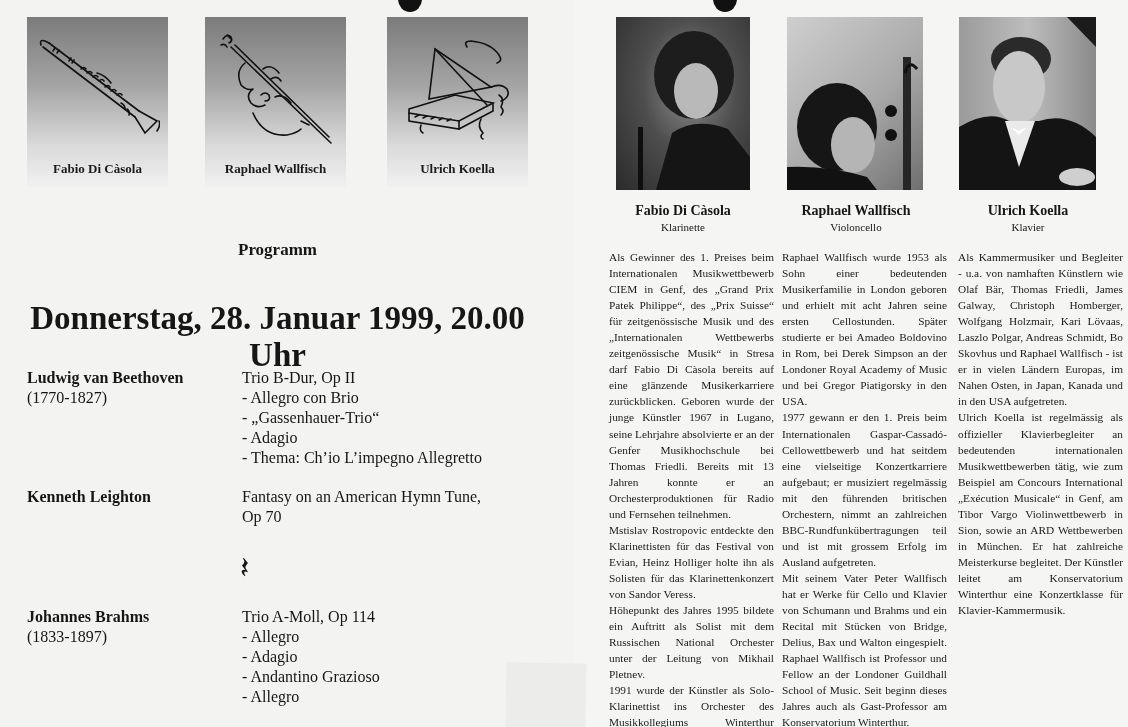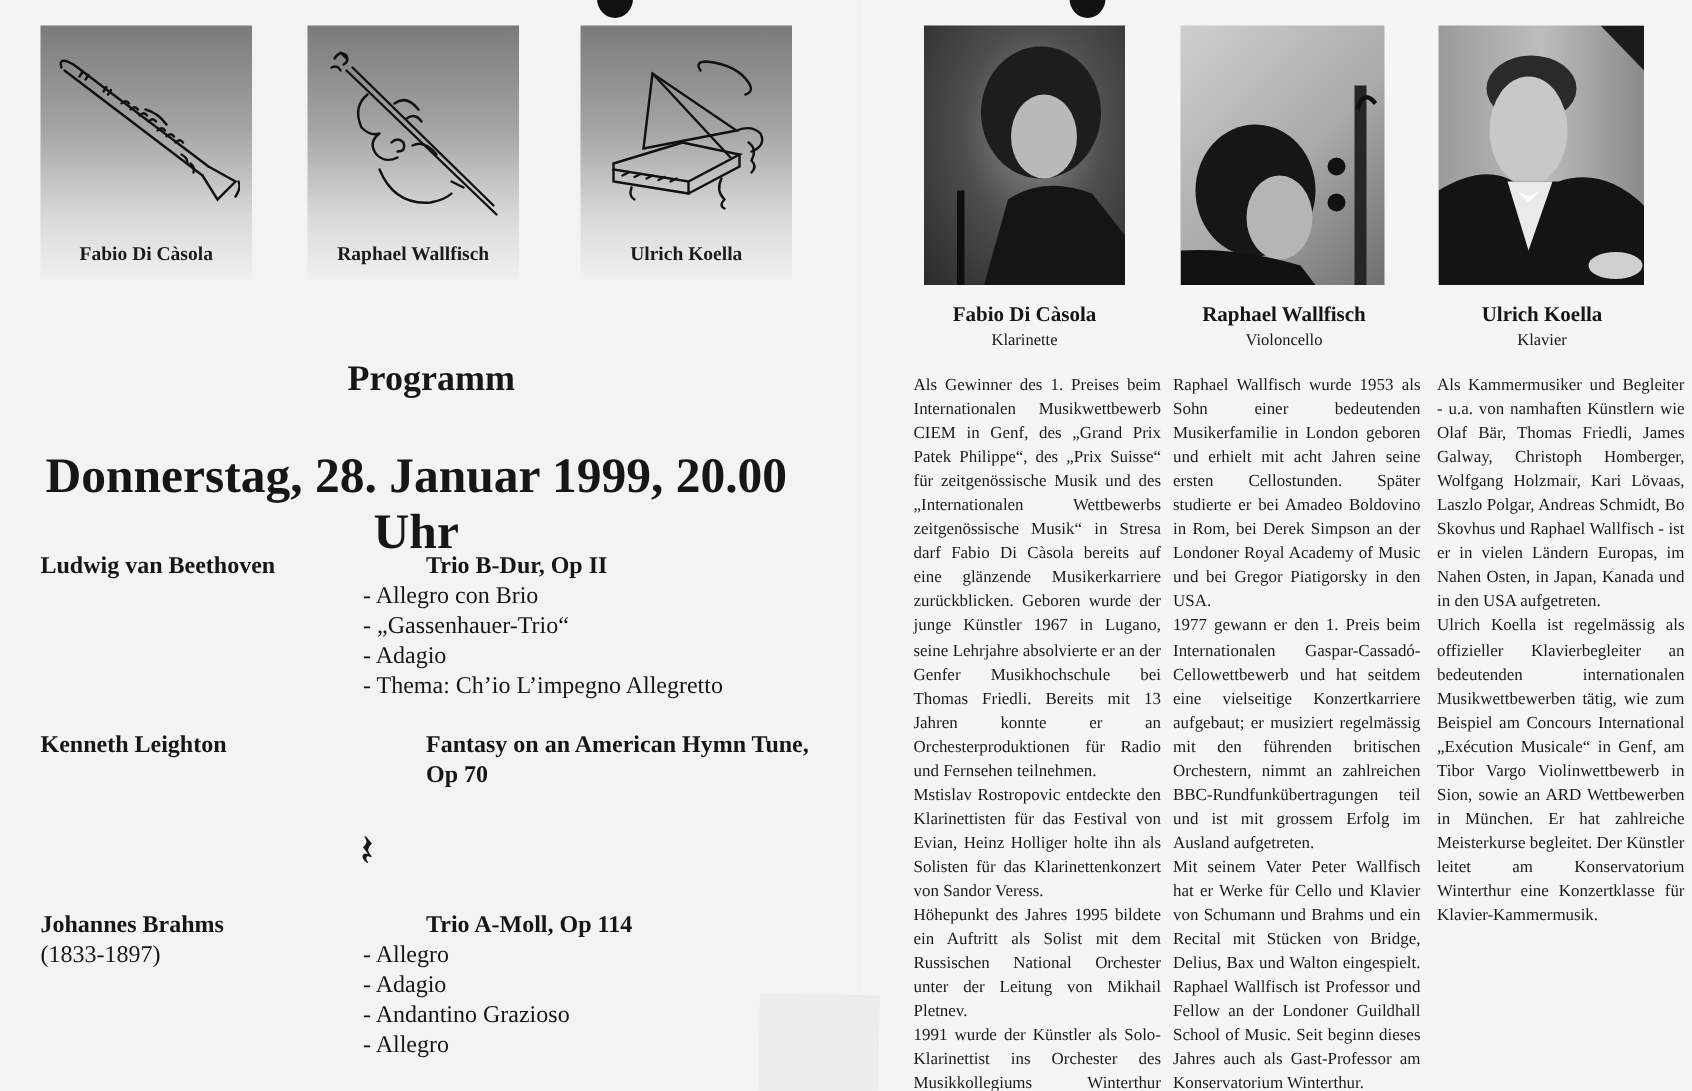--- a/index.html
+++ b/index.html
@@ -21,29 +21,29 @@
     position: absolute; top: 17px; width: 141px; height: 170px;
     background: linear-gradient(to bottom, #7b7b7b 0%, #a4a4a4 40%, #d9d9d9 75%, #f1f1f1 100%);
   }
   .tile.t1 { left: 27px; } .tile.t2 { left: 205px; } .tile.t3 { left: 387px; }
   .tile svg { position: absolute; left: 8px; top: 8px; width: 125px; height: 125px; }
   .tile-label {
     position: absolute; left: 0; right: 0; bottom: 10px; text-align: center;
     font-weight: bold; font-size: 13px; color: #1b1b1b;
   }
 
-  .prog-title { position: absolute; left: 0; width: 555px; top: 240px; text-align: center; font-weight: bold; font-size: 24px; padding-left: 10px; }
+  .prog-title { position: absolute; left: 0; width: 555px; top: 240px; text-align: center; font-weight: bold; font-size: 17px; }
   .prog-date { position: absolute; left: 0; width: 555px; top: 300px; text-align: center; font-weight: bold; font-size: 33px; }
 
   .entry { position: absolute; left: 27px; width: 520px; font-size: 16px; line-height: 20px; }
   .composer { position: absolute; left: 0; top: 0; width: 200px; }
   .composer .cname { font-weight: bold; display: block; }
   .composer .dates { display: block; }
   .work { position: absolute; left: 215px; top: 0; width: 300px; }
-  .work .wtitle { font-weight: bold; display: block; margin-left: 42px; }
+  .work .wtitle { font-weight: normal; display: block; }
   .work .mvt { display: block; }
   .e1 { top: 368px; } .e2 { top: 487px; } .e3 { top: 607px; }
   .rest-glyph { position: absolute; left: 240px; top: 553px; font-size: 30px; line-height: 30px; }
 
   
   .photo { position: absolute; top: 17px; height: 173px; overflow: hidden; }
   .photo.p1 { left: 616px; width: 134px; background: radial-gradient(ellipse at 55% 40%, #8f8f8f 0%, #4e4e4e 45%, #2a2a2a 100%); }
   .photo.p2 { left: 787px; width: 136px; background: linear-gradient(135deg, #cfcfcf 0%, #a9a9a9 55%, #6f6f6f 100%); }
   .photo.p3 { left: 959px; width: 137px; background: linear-gradient(90deg, #9a9a9a 0%, #bdbdbd 50%, #8a8a8a 100%); }
   .photo svg { position: absolute; left: 0; top: 0; width: 100%; height: 100%; }
@@ -110,20 +110,21 @@
   </svg>
   <span class="tile-label">Ulrich Koella</span>
 </div>
 
 <div class="prog-title">Programm</div>
 <div class="prog-date">Donnerstag, 28. Januar 1999, 20.00 Uhr</div>
 
 <div class="entry e1">
   <div class="composer">
     <span class="cname">Ludwig van Beethoven</span>
+    <span class="dates">(1770-1827)</span>
   </div>
   <div class="work">
     <span class="wtitle">Trio B-Dur, Op II</span>
     <span class="mvt">- Allegro con Brio</span>
     <span class="mvt">- „Gassenhauer-Trio“</span>
     <span class="mvt">- Adagio</span>
     <span class="mvt">- Thema: Ch’io L’impegno Allegretto</span>
   </div>
 </div>
 

